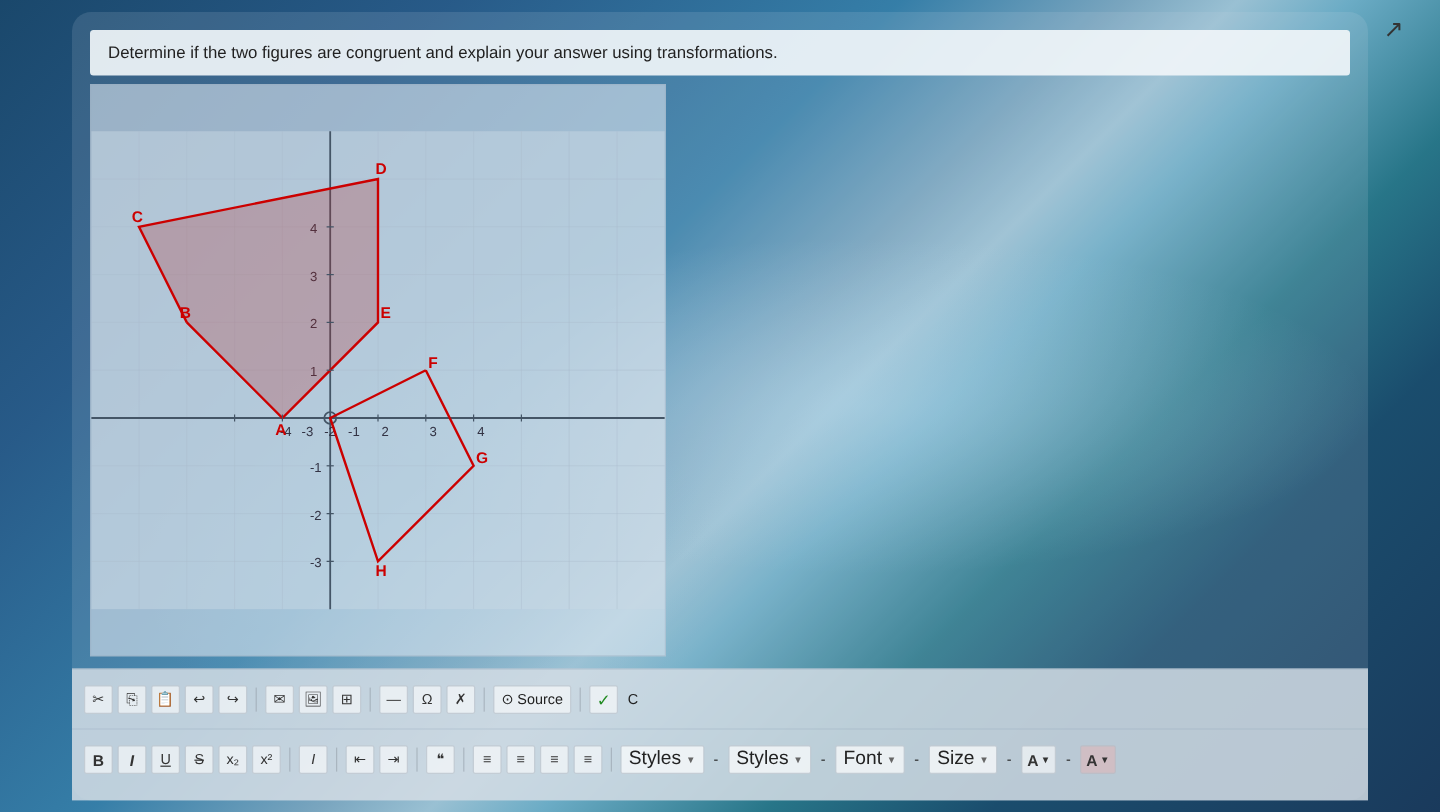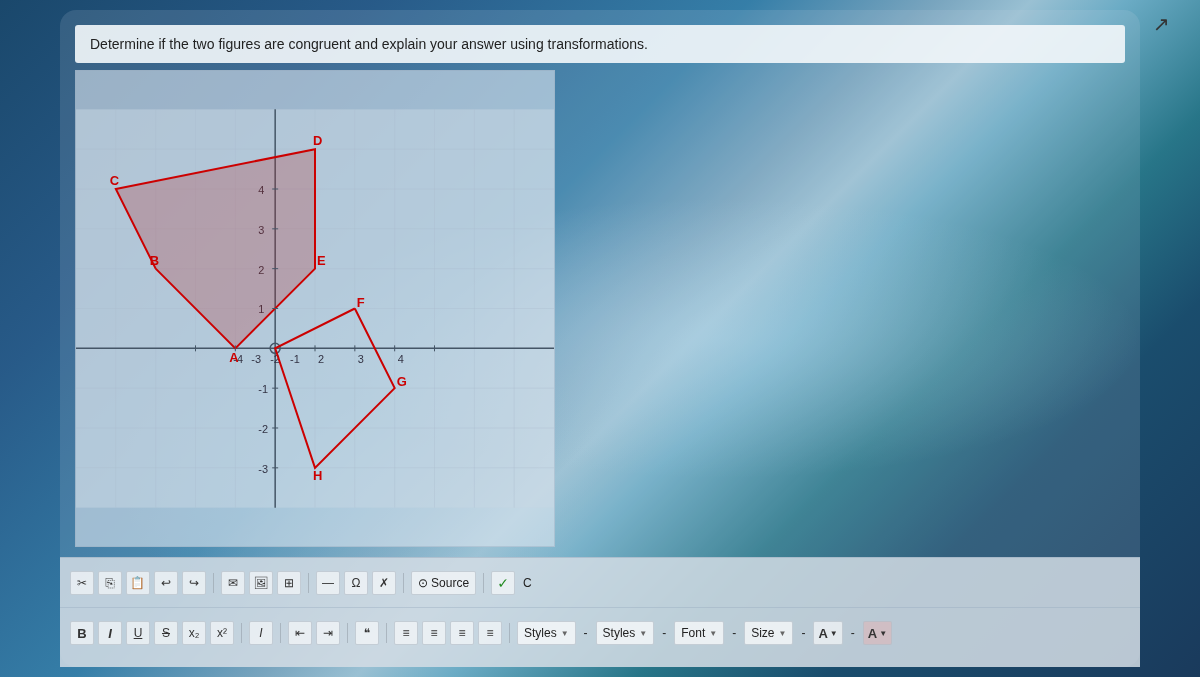--- a/index.html
+++ b/index.html
@@ -123,21 +123,21 @@
       padding: 0 4px;
     }
 
     .tb-dropdown {
       display: inline-flex;
       align-items: center;
       background: rgba(255,255,255,0.7);
       border: 1px solid rgba(180,190,200,0.7);
       border-radius: 2px;
       padding: 2px 6px;
-      font-size: 12px;
+      font-size: 16px;
       color: #222;
       cursor: pointer;
       gap: 4px;
       height: 24px;
     }
 
     .tb-dropdown::after {
       content: '▼';
       font-size: 8px;
       color: #666;

